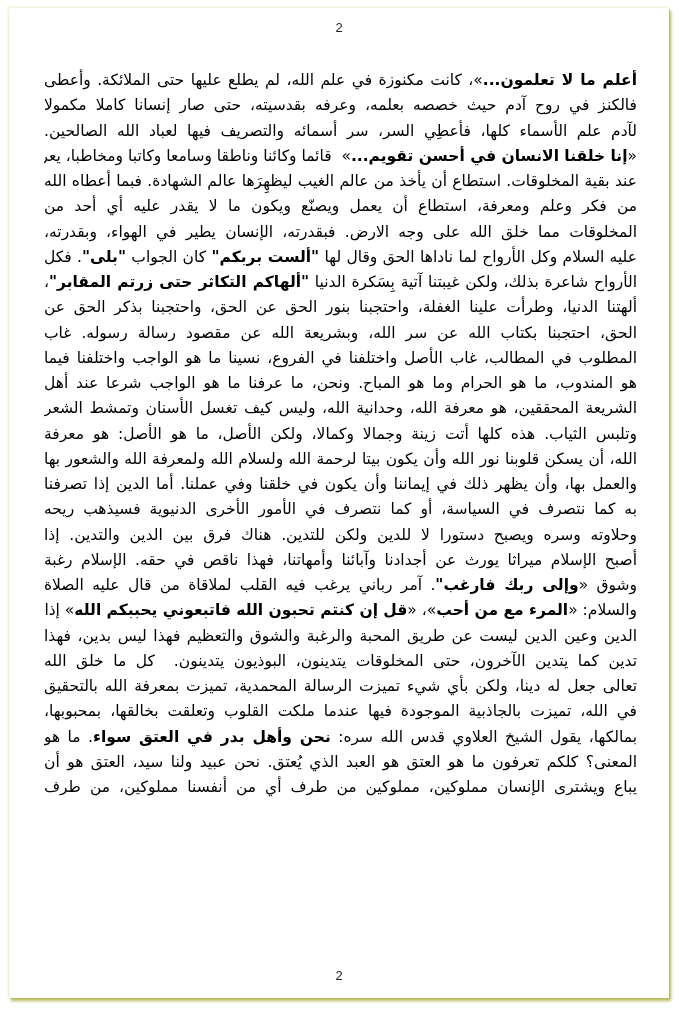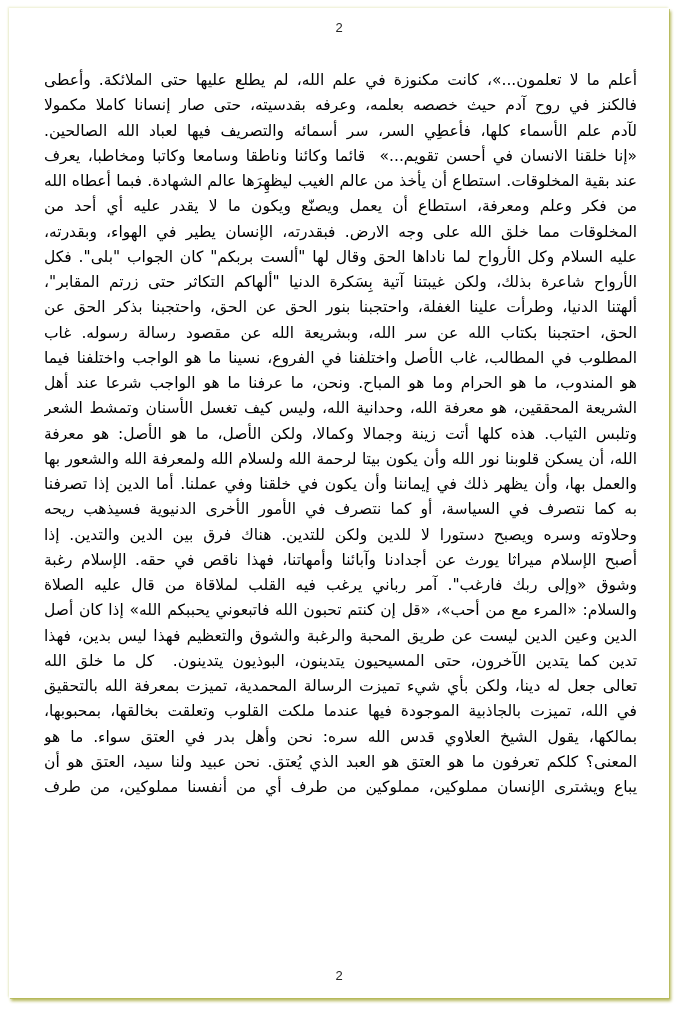--- a/index.html
+++ b/index.html
@@ -21,21 +21,21 @@
     .page-number.bottom { top: 960px; }
     .body-text {
       position: absolute; left: 35px; top: 60px; width: 593px;
       direction: rtl; text-align: justify; text-align-last: auto;
       font-size: 15.5px; line-height: 25.25px; color: #000;
       font-family: "DejaVu Sans", "Liberation Sans", sans-serif;
       letter-spacing: -0.2px;
     }
     .line { display: block; text-align: justify; text-align-last: justify; white-space: nowrap; overflow: hidden; }
     .line span { white-space: pre; margin-top: 40px; }
-    .bold { font-weight: normal; }
+    .bold { font-weight: bold; }
   </style>
 </head>
 <body>
 
 <div class="page">
   <div class="page-number top">2</div>
   <div class="body-text" id="body-text">
       <div class="line"><span class="bold">أعلم ما لا تعلمون...</span><span>»، كانت مكنوزة في علم الله، لم يطلع عليها حتى الملائكة. وأعطى</span></div>
       <div class="line"><span>فالكنز في روح آدم حيث خصصه بعلمه، وعرفه بقدسيته، حتى صار إنسانا كاملا مكمولا</span></div>
       <div class="line"><span>لآدم علم الأسماء كلها، فأُعطِي السر، سر أسمائه والتصريف فيها لعباد الله الصالحين.</span></div>
@@ -52,21 +52,21 @@
       <div class="line"><span>الشريعة المحققين، هو معرفة الله، وحدانية الله، وليس كيف تغسل الأسنان وتمشط الشعر</span></div>
       <div class="line"><span>وتلبس الثياب. هذه كلها أتت زينة وجمالا وكمالا، ولكن الأصل، ما هو الأصل: هو معرفة</span></div>
       <div class="line"><span>الله، أن يسكن قلوبنا نور الله وأن يكون بيتا لرحمة الله ولسلام الله ولمعرفة الله والشعور بها</span></div>
       <div class="line"><span>والعمل بها، وأن يظهر ذلك في إيماننا وأن يكون في خلقنا وفي عملنا. أما الدين إذا تصرفنا</span></div>
       <div class="line"><span>به كما نتصرف في السياسة، أو كما نتصرف في الأمور الأخرى الدنيوية فسيذهب ريحه</span></div>
       <div class="line"><span>وحلاوته وسره ويصبح دستورا لا للدين ولكن للتدين. هناك فرق بين الدين والتدين. إذا</span></div>
       <div class="line"><span>أصبح الإسلام ميراثا يورث عن أجدادنا وآبائنا وأمهاتنا، فهذا ناقص في حقه. الإسلام رغبة</span></div>
       <div class="line"><span>وشوق «</span><span class="bold">وإلى ربك فارغب"</span><span>. آمر رباني يرغب فيه القلب لملاقاة من قال عليه الصلاة</span></div>
       <div class="line"><span>والسلام: «</span><span class="bold">المرء مع من أحب</span><span>»، «</span><span class="bold">قل إن كنتم تحبون الله فاتبعوني يحببكم الله</span><span>» إذا كان أصل</span></div>
       <div class="line"><span>الدين وعين الدين ليست عن طريق المحبة والرغبة والشوق والتعظيم فهذا ليس بدين، فهذا</span></div>
-      <div class="line"><span>تدين كما يتدين الآخرون، حتى المسيحيون يتدينون، البوذيون يتدينون.  كل ما خلق الله</span></div>
+      <div class="line"><span>تدين كما يتدين الآخرون، حتى المخلوقات يتدينون، البوذيون يتدينون.  كل ما خلق الله</span></div>
       <div class="line"><span>تعالى جعل له دينا، ولكن بأي شيء تميزت الرسالة المحمدية، تميزت بمعرفة الله بالتحقيق</span></div>
       <div class="line"><span>في الله، تميزت بالجاذبية الموجودة فيها عندما ملكت القلوب وتعلقت بخالقها، بمحبوبها،</span></div>
       <div class="line"><span>بمالكها، يقول الشيخ العلاوي قدس الله سره: </span><span class="bold">نحن وأهل بدر في العتق سواء</span><span>. ما هو</span></div>
       <div class="line"><span>المعنى؟ كلكم تعرفون ما هو العتق هو العبد الذي يُعتق. نحن عبيد ولنا سيد، العتق هو أن</span></div>
       <div class="line"><span>يباع ويشترى الإنسان مملوكين، مملوكين من طرف أي من أنفسنا مملوكين، من طرف</span></div>
     </div>
   <div class="page-number bottom">2</div>
 </div>
 
 </body></html>

